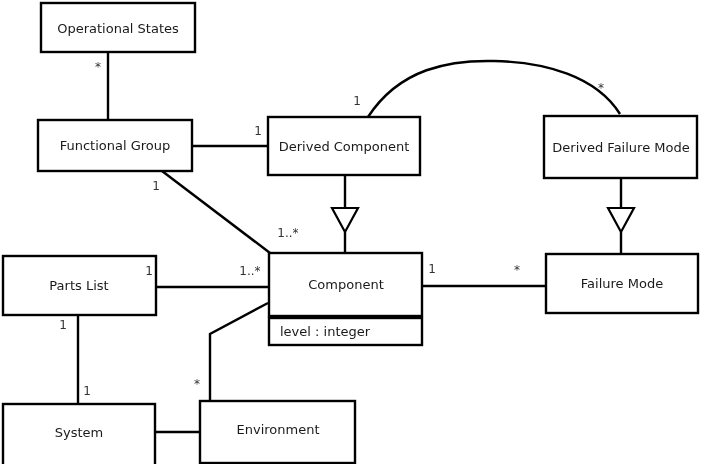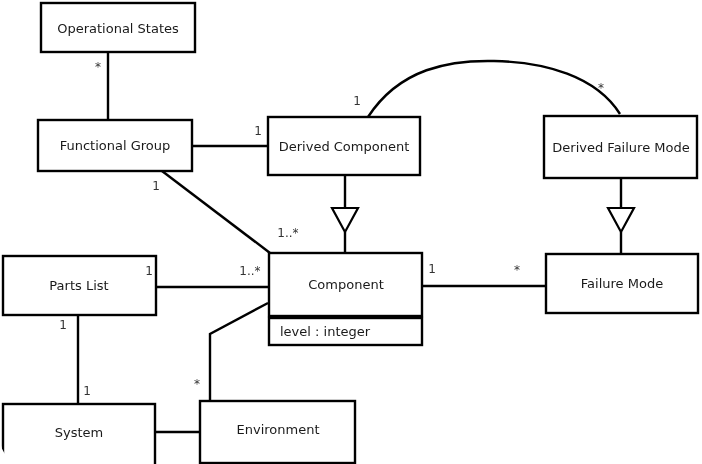--- a/index.html
+++ b/index.html
@@ -9,21 +9,20 @@
   }
   body {
     font-family: "DejaVu Sans", sans-serif;
   }
   #diagram-root {
     position: relative;
     width: 702px;
     height: 464px;
     background: #ffffff;
     overflow: hidden;
-    border-radius: 25px;
   }
   #uml-svg {
     position: absolute;
     top: 0;
     left: 0;
     width: 702px;
     height: 464px;
     display: block;
   }
   .cls-box {

